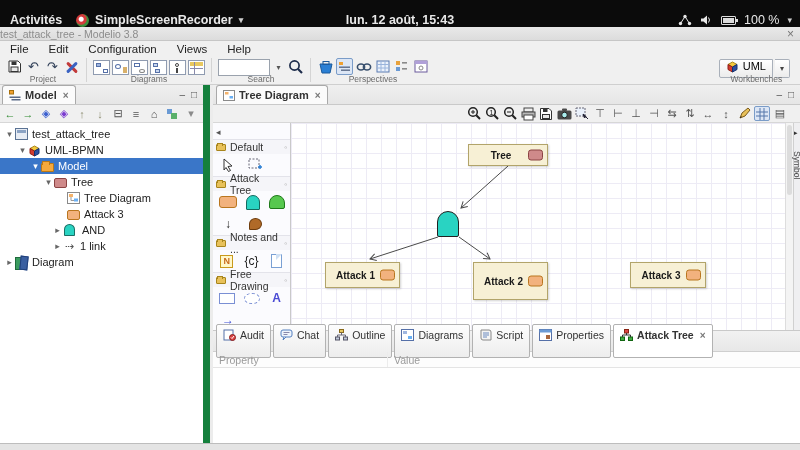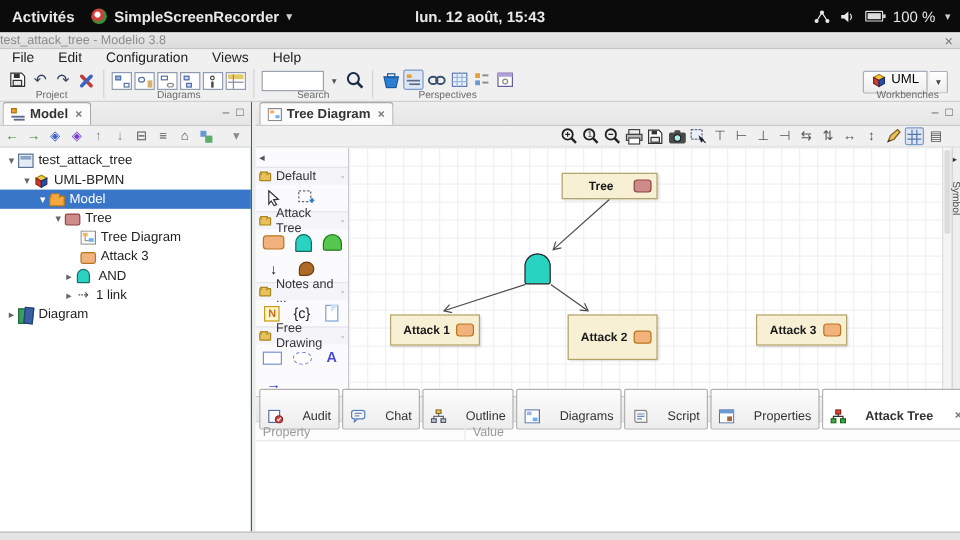--- a/index.html
+++ b/index.html
@@ -3,21 +3,21 @@
 <meta charset="utf-8">
 <style>
   * { box-sizing: border-box; margin: 0; padding: 0; }
   html,body { width:800px; height:450px; }
   body { font-family:"Liberation Sans",sans-serif; background:#ececec; }
   .screen { position:relative; width:800px; height:450px; overflow:hidden; background:#ececec; }
   .abs { position:absolute; }
 
   
   .gnome { left:0; top:0; width:800px; height:27px; background:#0b0b0b; color:#e8e8e8;
-           display:flex; align-items:center; font-size:12.5px; }
+           display:flex; align-items:flex-end; font-size:12.5px; }
   .gn-left { display:flex; align-items:center; gap:14px; padding-left:10px; }
   .gn-activities { font-weight:bold; }
   .gn-app { display:flex; align-items:center; gap:6px; font-weight:bold; }
   .ssr-dot { width:13px; height:13px; border-radius:50%; background:radial-gradient(circle at 40% 40%, #fff 0 2px, #d43b3b 3px 5px, #3a8f3a 6px); display:inline-block; }
   .gn-caret { font-size:9px; color:#cfcfcf; }
   .gn-clock { position:absolute; left:0; right:0; text-align:center; font-weight:bold; }
   .gn-right { margin-left:auto; display:flex; align-items:center; gap:8px; padding-right:8px; z-index:2; }
   .batt { width:15px; height:9px; border:1px solid #ddd; border-radius:1px; position:relative; }
   .batt::before { content:""; position:absolute; inset:1px; background:#ddd; }
   .batt::after { content:""; position:absolute; right:-3px; top:2px; width:2px; height:3px; background:#ddd; }
@@ -61,21 +61,21 @@
 
   
   .tabbar { background:linear-gradient(#efefef,#e6e6e6); border-bottom:1px solid #c9c9c9; display:flex; align-items:flex-end; }
   .vtab { display:flex; align-items:center; gap:4px; background:#fbfbfb; border:1px solid #a9a9a9; border-bottom:none;
           border-radius:3px 3px 0 0; padding:2px 6px; font-size:11px; font-weight:bold; color:#333; height:19px; }
   .tabx { color:#777; font-size:10px; margin-left:2px; }
   .winbtns { margin-left:auto; display:flex; gap:6px; padding:0 6px 4px 0; color:#555; font-size:10px; }
   .ptoolbar { background:#f0f0f0; border-bottom:1px solid #d7d7d7; display:flex; align-items:center; }
 
   
-  .left-panel { left:0; top:85px; width:210px; height:358px; background:#fff; border-right:1px solid #15803d; }
+  .left-panel { left:0; top:85px; width:210px; height:358px; background:#fff; border-right:7px solid #15803d; }
   .lp-tabbar { height:20px; }
   .lp-tools { height:18px; gap:2px; padding-left:2px; }
   .lp-tools .gi { width:16px; height:15px; font-size:11px; }
   .tree { padding-top:3px; font-size:11px; color:#222; }
   .trow { height:16px; display:flex; align-items:center; }
   .tw { width:11px; text-align:center; color:#666; font-size:9px; flex:0 0 11px; }
   .ti { width:13px; height:12px; flex:0 0 13px; margin-right:4px; position:relative; }
   .tlabel { white-space:nowrap; }
   .trow.sel { background:#3a76c8; color:#fff; }
   
@@ -130,21 +130,21 @@
   .vscroll::before { content:""; position:absolute; left:1px; top:2px; width:5px; height:70px; background:#dcdcdc; border-radius:3px; }
   .symtab { position:absolute; left:580px; top:38px; width:7px; height:207px; background:#efeff1; border-left:1px solid #d0d0d0;
             font-size:8.5px; color:#444; }
   .symtab .rot { position:absolute; top:28px; left:-2px; writing-mode:vertical-rl; }
   .symtab .pinup { position:absolute; top:6px; left:0px; font-size:7px; color:#333; }
 
   
   .bottom-panel { left:213px; top:330px; width:587px; height:113px; background:#fff; border-top:1px solid #c9c9c9; }
   .bp-tabbar { height:21px; background:linear-gradient(#f1f1f1,#e7e7e7); border-bottom:1px solid #cfcfcf;
                display:flex; align-items:center; gap:2px; padding:1px 2px 1px 3px; }
-  .btab { display:inline-flex; align-items:flex-start; gap:16px; border:1px solid #b2b2b2; background:linear-gradient(#fdfdfd,#ededed);
+  .btab { display:inline-flex; align-items:flex-end; gap:4px; border:1px solid #b2b2b2; background:linear-gradient(#fdfdfd,#ededed);
           height:17px; padding:16px 6px; font-size:10.5px; color:#333; border-radius:2px; white-space:nowrap; }
   .btab.active { background:#fff; font-weight:bold; }
   .mini { width:13px; height:12px; display:inline-block; position:relative; }
   .prop-head { display:flex; height:16px; border-bottom:1px solid #e4e4e4; background:#fdfdfd; font-size:10.5px; color:#9a9a9a; align-items:center; }
   .ph-col1 { width:175px; padding-left:6px; border-right:1px solid #ececec; height:100%; display:flex; align-items:center; }
   .ph-col2 { padding-left:6px; }
   .prop-body { height:75px; background:#fff; }
 
   .statusbar { left:0; top:443px; width:800px; height:7px; background:#e4e4e4; border-top:1px solid #bdbdbd; }
   svg { display:block; }

